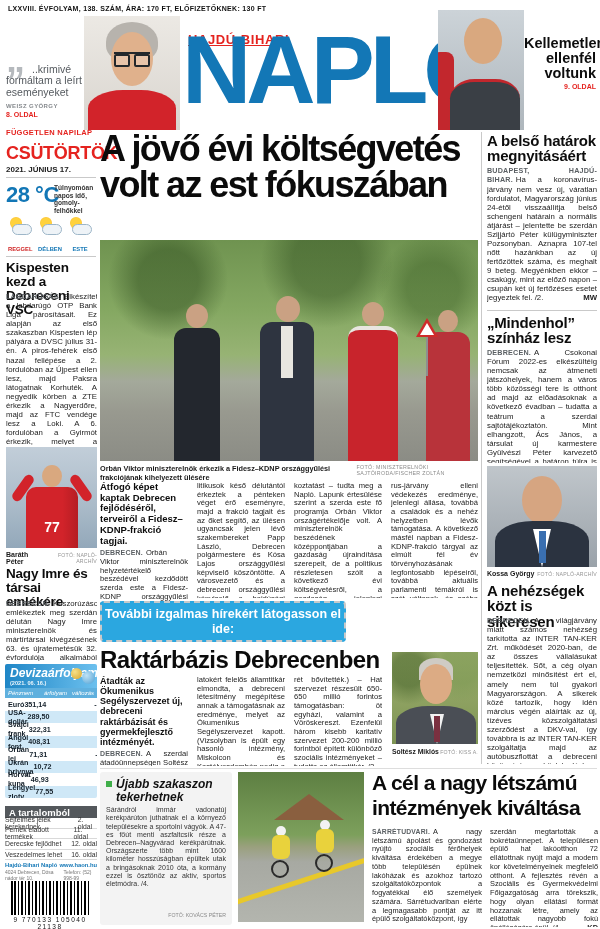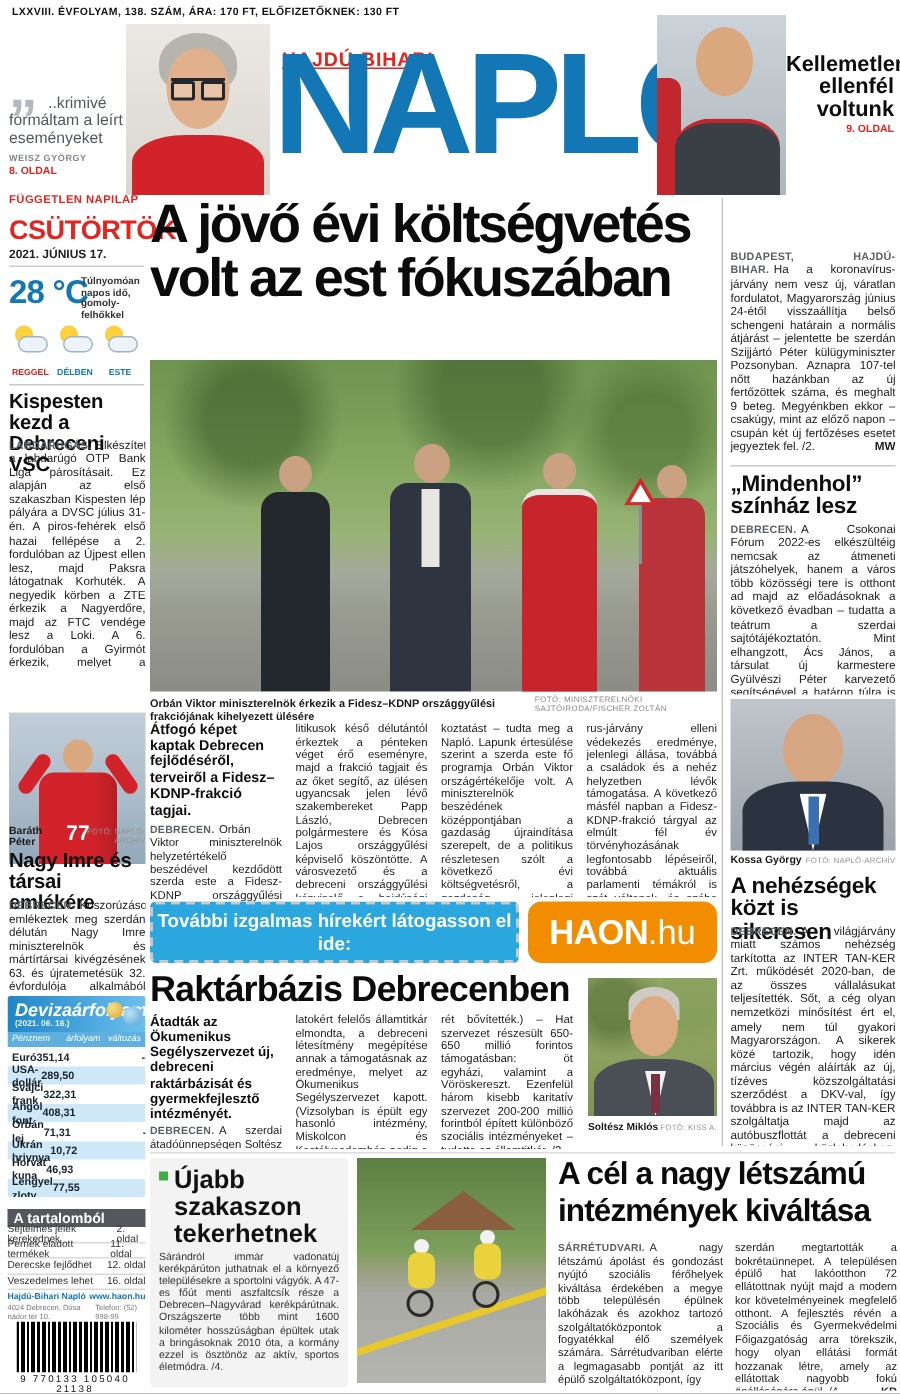--- a/index.html
+++ b/index.html
@@ -91,21 +91,21 @@
   .borange .b1{font-size:23px;font-weight:bold;letter-spacing:-.5px;}
   .borange .b2{font-size:23px;font-weight:normal;}
 
   .t-sec{font-size:24px;font-weight:bold;letter-spacing:-.6px;color:#0b0b0b;}
   .t-rt{font-size:15px;font-weight:bold;line-height:1.03;letter-spacing:-.2px;color:#0d0d0d;}
 
   
   .bikebox{background:#f3f3f3;border-radius:3px;padding:6px;box-sizing:border-box;}
   .biketitle{display:flex;gap:4px;}
   .bullet{width:6px;height:6px;background:#3fae49;margin-top:3px;flex:none;}
-  .t-bike{font-size:17px;font-weight:bold;line-height:1.05;color:#111;}
+  .t-bike{font-size:12px;font-weight:bold;line-height:1.05;color:#111;font-style:italic;}
   .bikebody{font-size:7px;line-height:1.17;color:#333;margin-top:3px;}
   .bikecred{font-size:5.2px;color:#888;text-align:right;margin-top:2px;}
   .t-care{font-size:21px;font-weight:bold;line-height:1.2;letter-spacing:-.6px;color:#0b0b0b;}
   .body-b{font-size:7.4px;line-height:1.18;color:#222;}
 
   
   .ph{position:absolute;overflow:hidden;}
   .ph-editor{background:linear-gradient(180deg,#ece9e4,#d9d5cf);}
   .ph-editor .hair{position:absolute;left:22px;top:6px;width:52px;height:40px;border-radius:50% 50% 40% 40%;background:#b7b3ad;}
   .ph-editor .face{position:absolute;left:27px;top:16px;width:42px;height:54px;border-radius:50%;background:#e0b18c;}
@@ -124,21 +124,21 @@
      radial-gradient(circle at 88% 22%,rgba(50,85,30,.4) 0 26px,transparent 55px),
      linear-gradient(180deg,#6f9350 0%,#85a862 32%,#97b374 52%,#a4a99b 64%,#98998f 78%,#8b8c85 100%);}
   .person .hd{position:absolute;border-radius:50%;background:#caa183;}
   .person .bd{position:absolute;border-radius:12px 12px 0 0;}
   .sign{position:absolute;}
   .sign .pole{position:absolute;left:10px;top:18px;width:2px;height:40px;background:#8e8e8e;}
   .sign .tri-o{position:absolute;left:0;top:0;width:22px;height:19px;background:#cf2b2b;
                clip-path:polygon(50% 0,0 100%,100% 100%);}
   .sign .tri-i{position:absolute;left:4px;top:5px;width:14px;height:12px;background:#fff;
                clip-path:polygon(50% 0,0 100%,100% 100%);}
-  .ph-player{background:linear-gradient(180deg,#c2ced9 0%,#a9bac8 60%,#93a8ba 100%);margin-top:28px;}
+  .ph-player{background:linear-gradient(180deg,#c2ced9 0%,#a9bac8 60%,#93a8ba 100%);}
   .ph-player .hd{position:absolute;left:36px;top:18px;width:20px;height:22px;border-radius:50%;background:#d9a87f;}
   .ph-player .arm{position:absolute;width:10px;height:30px;background:#d2232a;border-radius:5px;}
   .ph-player .jers{position:absolute;left:20px;top:40px;width:52px;height:62px;border-radius:10px 10px 0 0;
                    background:linear-gradient(90deg,#d2232a 70%,#b51d23 100%);
                    color:#fff;font-weight:bold;font-size:14px;text-align:center;line-height:80px;}
   .ph-kossa{background:linear-gradient(180deg,#c0c6cb,#9aa2a9);}
   .ph-kossa .hd{position:absolute;left:35px;top:10px;width:40px;height:48px;border-radius:50%;background:#d6a581;}
   .ph-kossa .suit{position:absolute;left:8px;bottom:-4px;width:94px;height:50px;border-radius:40% 40% 0 0;background:#2b3340;}
   .ph-kossa .shirt{position:absolute;left:46px;bottom:0;width:18px;height:38px;background:#fff;
                    clip-path:polygon(0 0,100% 0,50% 100%);}
@@ -370,24 +370,20 @@
       <span class="leadin">DEBRECEN.</span><span>Orbán Viktor miniszterelnök helyzetértékelő beszédével kezdődött szerda este a Fidesz-KDNP országgyűlési frakciójának kihelyezett ülése Debrecenben, a Kölcsey Központban. A po-</span>
     </p>
   </div>
   <p class="abs col just body-m" style="left:197px;top:482px;margin:0;">litikusok késő délutántól érkeztek a pénteken véget érő eseményre, majd a frakció tagjait és az őket segítő, az ülésen ugyancsak jelen lévő szakembereket Papp László, Debrecen polgármestere és Kósa Lajos országgyűlési képviselő köszöntötte. A városvezető és a debreceni országgyűlési képviselő a hajdúsági megyeszékhely fejlődéséről, terveiről adott átfogó tájé-</p>
   <p class="abs col just body-m" style="left:294px;top:482px;margin:0;">koztatást – tudta meg a Napló. Lapunk értesülése szerint a szerda este fő programja Orbán Viktor országértékelője volt. A miniszterelnök beszédének középpontjában a gazdaság újraindítása szerepelt, de a politikus részletesen szólt a következő évi költségvetésről, a gazdaság jelenlegi helyzetéről is. Ugyancsak a frakcióülés nyitóbeszédének témája volt a koronaví-</p>
   <p class="abs col just body-m" style="left:391px;top:482px;width:87px;margin:0;">
     <span>rus-járvány elleni védekezés eredménye, jelenlegi állása, továbbá a családok és a nehéz helyzetben lévők támogatása. A következő másfél napban a Fidesz-KDNP-frakció tárgyal az elmúlt fél év törvényhozásának legfontosabb lépéseiről, továbbá aktuális parlamenti témákról is szót váltanak, és szóba kerül a jövő évi választás is.</span>
   </p>
 
   <div class="abs bblue" style="left:100px;top:601px;width:242px;height:37px;">További izgalmas hírekért látogasson el ide:</div>
-  <div class="abs borange" style="left:352px;top:601px;width:126px;height:41px;">
-    <span class="b1">HAON</span>
-      <span class="b2">.hu</span>
-  </div>
 
   <div class="abs t-sec" style="left:100px;top:646px;">Raktárbázis Debrecenben</div>
   <div class="abs" style="left:100px;top:676px;width:88px;height:90px;overflow:hidden;">
     <div class="lead" style="font-size:9px;">Átadták az Ökumenikus Segélyszervezet új, debreceni raktárbázisát és gyermekfejlesztő intézményét.</div>
     <p class="just body-m" style="margin:0;">
       <span class="leadin">DEBRECEN.</span><span>A szerdai átadóünnepségen Soltész Miklós egyházi és nemzetiségi kapcso-</span>
     </p>
   </div>
   <p class="abs just body-m" style="left:197px;top:676px;width:88px;height:90px;margin:0;overflow:hidden;">latokért felelős államtitkár elmondta, a debreceni létesítmény megépítése annak a támogatásnak az eredménye, melyet az Ökumenikus Segélyszervezet kapott. (Vizsolyban is épült egy hasonló intézmény, Miskolcon és Kastélyosdombón pedig a központok tevékenységkö-</p>
   <p class="abs just body-m" style="left:294px;top:676px;width:88px;height:90px;margin:0;overflow:hidden;">
@@ -400,20 +396,21 @@
     <div class="shirt"></div>
     <div class="tie"></div>
   </div>
   <div class="abs cap" style="left:392px;top:748px;width:86px;">
     <span class="nm" style="font-size:6.8px;">Soltész Miklós</span>
     <span class="cr">FOTÓ: KISS A.</span>
   </div>
 
   <div class="vr" style="left:481px;top:132px;height:632px;"></div>
 
+  <div class="abs t-rt" style="left:487px;top:133px;width:110px;">A belső határok megnyitásáért</div>
   <p class="abs just body-s" style="left:487px;top:166px;width:110px;height:141px;margin:0;">
     <span class="leadin">BUDAPEST, HAJDÚ-BIHAR.</span><span>Ha a koronavírus-járvány nem vesz új, váratlan fordulatot, Magyarország június 24-étől visszaállítja belső schengeni határain a normális átjárást – jelentette be szerdán Szijjártó Péter külügyminiszter Pozsonyban. Aznapra 107-tel nőtt hazánkban az új fertőzöttek száma, és meghalt 9 beteg. Megyénkben ekkor – csakúgy, mint az előző napon – csupán két új fertőzéses esetet jegyeztek fel. /2.</span><span class="sig">MW</span>
   </p>
   <div class="hr" style="left:487px;top:310px;width:110px;"></div>
 
   <div class="abs t-rt" style="left:487px;top:315px;width:110px;">„Mindenhol” színház lesz</div>
   <p class="abs just body-s" style="left:487px;top:348px;width:110px;height:115px;margin:0;">
     <span class="leadin">DEBRECEN.</span><span>A Csokonai Fórum 2022-es elkészültéig nemcsak az átmeneti játszóhelyek, hanem a város több közösségi tere is otthont ad majd az előadásoknak a következő évadban – tudatta a teátrum a szerdai sajtótájékoztatón. Mint elhangzott, Ács János, a társulat új karmestere Gyülvészi Péter karvezető segítségével a határon túlra is elvinné majd a színház új opera-előadásait. /3.</span>
   </p>
 

